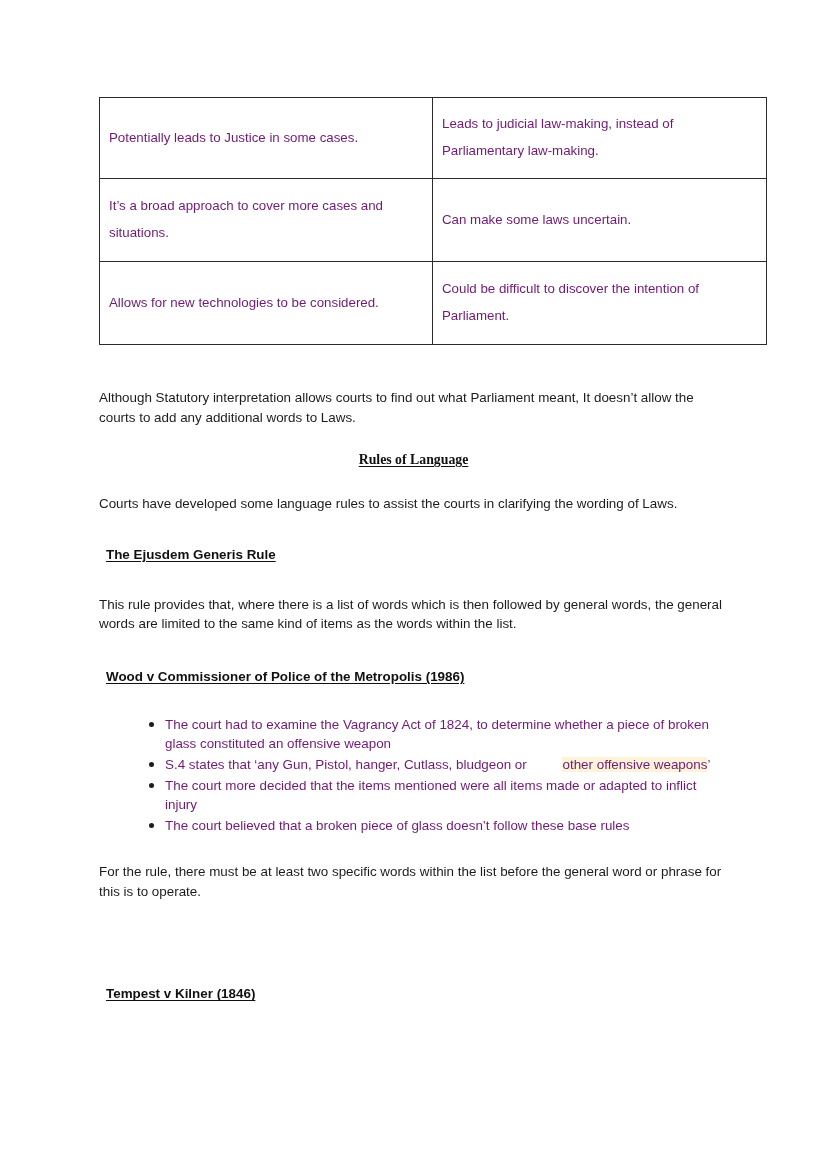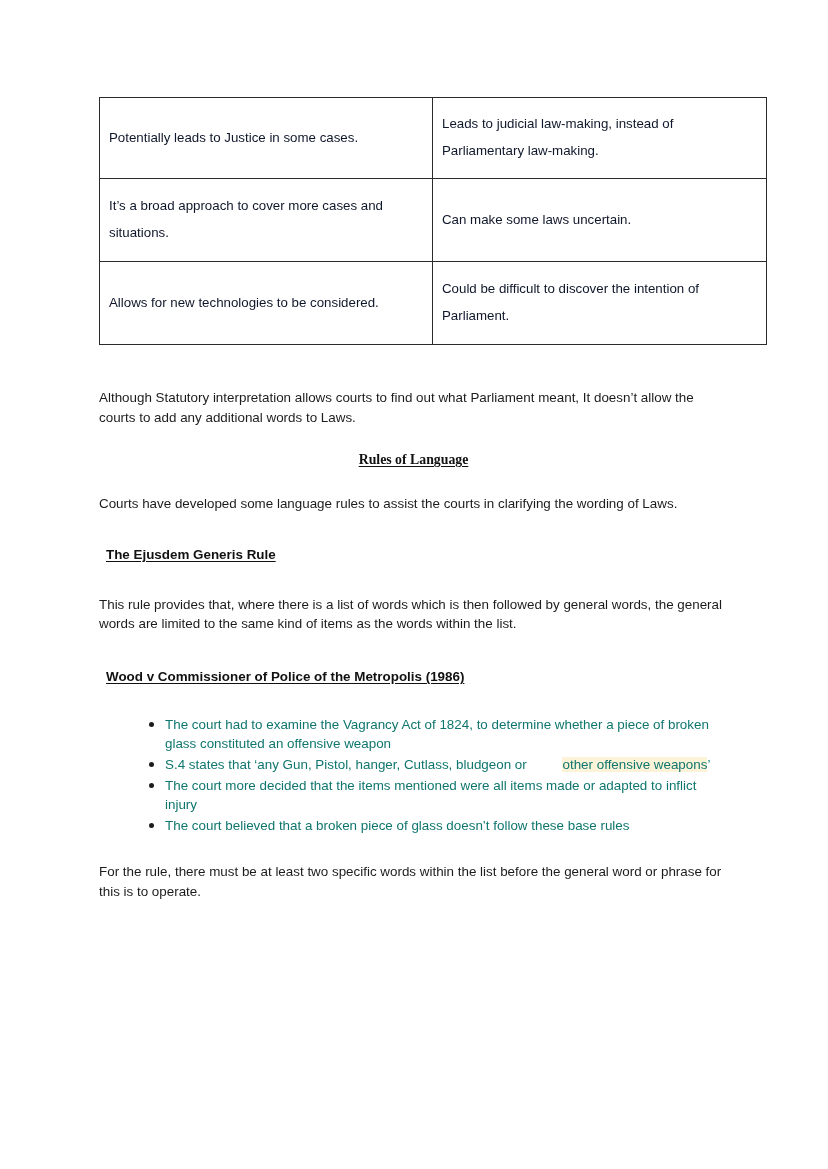--- a/index.html
+++ b/index.html
@@ -32,21 +32,21 @@
     width: 629px;
     border-collapse: collapse;
     table-layout: fixed;
   }
   .pros-cons-table td {
     border: 1px solid #2b2b2b;
     vertical-align: middle;
     padding: 10px 9px 10px 9px;
     font-size: 13.3px;
     line-height: 2.0;
-    color: #0f172a;
+    color: #701a75;
   }
   .pros-cons-table td.col-left  { width: 314px; }
   .pros-cons-table td.col-right { width: 315px; }
   .pros-cons-table tr.r1 td { height: 60px; }
   .pros-cons-table tr.r2 td { height: 62px; }
   .pros-cons-table tr.r3 td { height: 62px; }
 
   
   .para {
     font-size: 13.4px;
@@ -82,21 +82,21 @@
   
   ul.bullets {
     margin: 0;
     padding: 0 0 0 50px;
     list-style: none;
   }
   ul.bullets li {
     position: relative;
     font-size: 13.4px;
     line-height: 1.46;
-    color: #0f766e;
+    color: #701a75;
     padding-left: 16px;
     margin: 0 0 1px 0;
   }
   ul.bullets li .dot {
     position: absolute;
     left: 0;
     top: 7px;
     width: 5px;
     height: 5px;
     border-radius: 50%;
@@ -165,15 +165,16 @@
     </ul>
 
     <div class="sp-26"></div>
     <p class="para">For the rule, there must be at least two specific words within the list before the general word or phrase for this is to operate.</p>
 
     <div class="sp-26"></div>
 
     <div class="sp-26"></div>
 
     <div class="sp-26"></div>
+    <h3 class="sub-heading">Tempest v Kilner (1846)</h3>
 
   </div>
 </div>
 
 </body></html>

